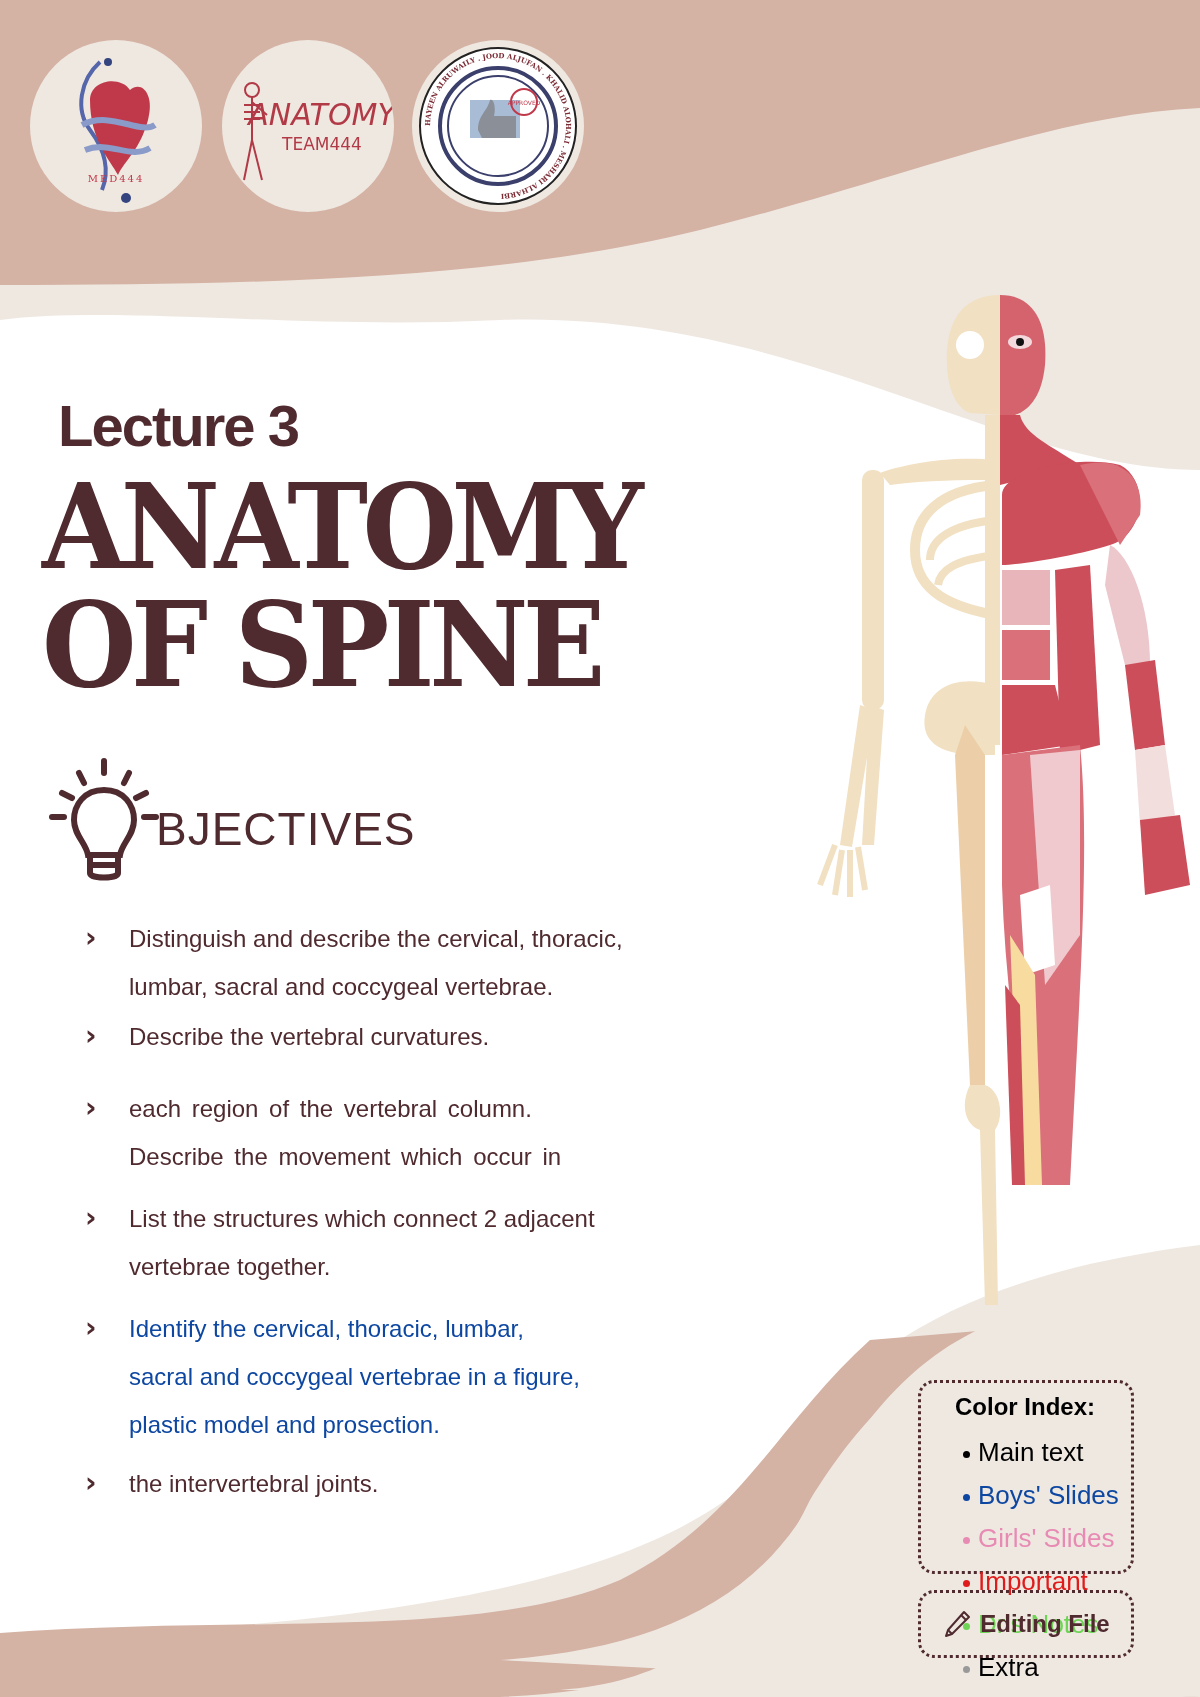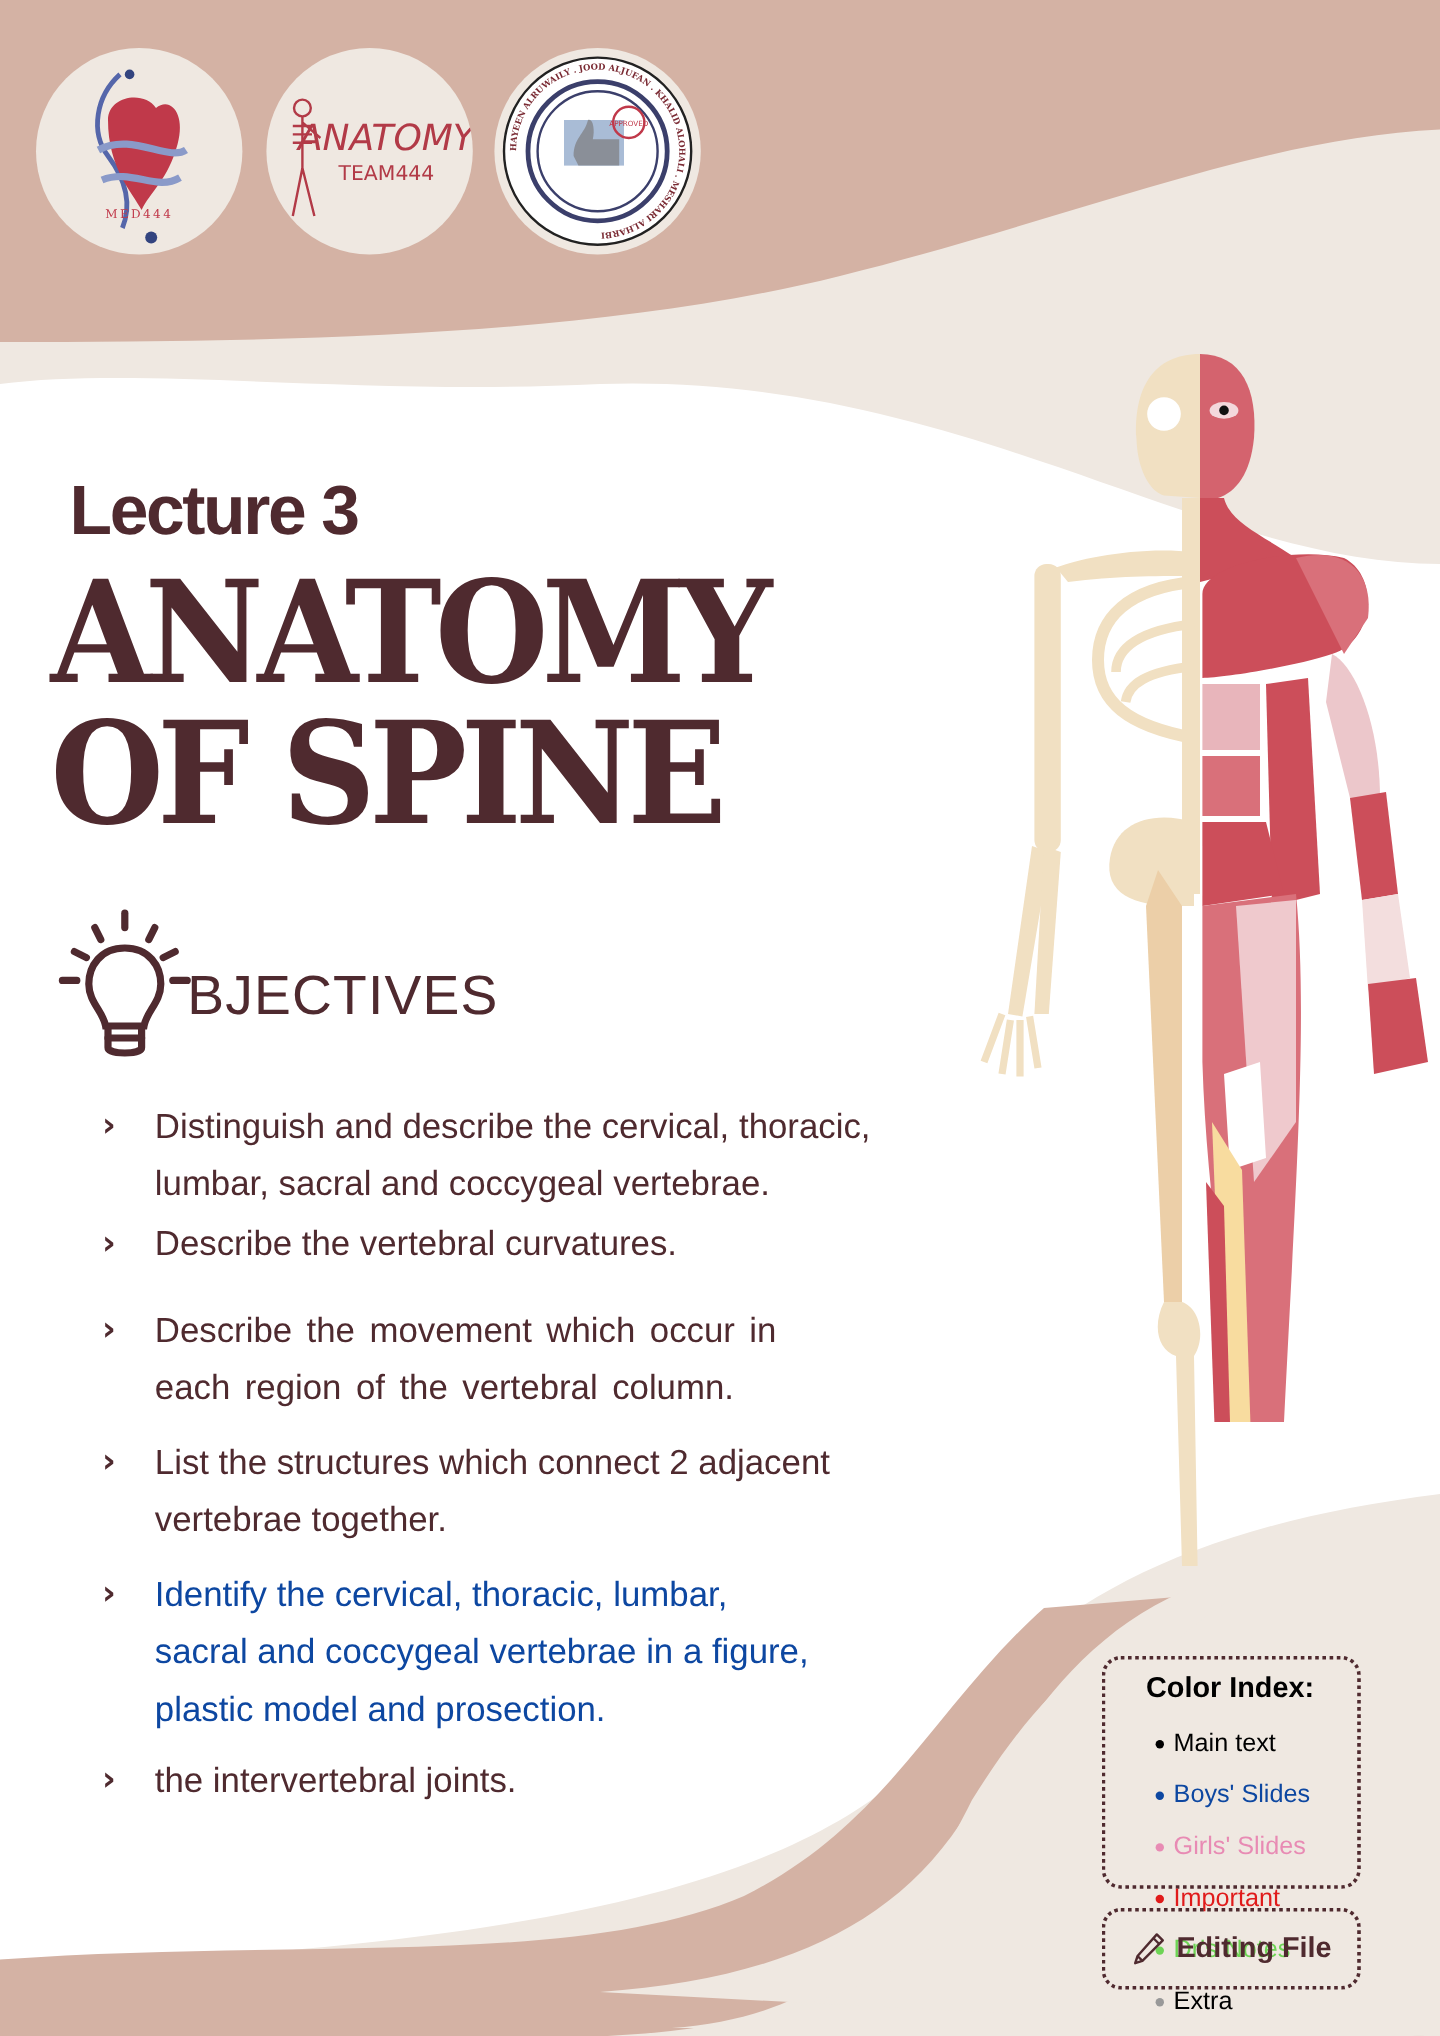--- a/index.html
+++ b/index.html
@@ -8,26 +8,26 @@
   .logo { position:absolute; top:40px; width:172px; height:172px; border-radius:50%; background:#efe8e1; display:flex; align-items:center; justify-content:center; overflow:hidden; }
   .logo svg { width:100%; height:100%; }
   .lecture { position:absolute; left:58px; top:392px; font-family:Liberation Sans, sans-serif; font-weight:bold; font-size:58px; color:#4f2a2f; letter-spacing:-2px; }
   .title { position:absolute; left:42px; top:468px; font-family:"DejaVu Serif", serif; font-weight:bold; font-size:118px; line-height:118px; color:#4f2a2f; letter-spacing:-6px; transform:scaleX(0.92); transform-origin:left top; }
   .objectives { position:absolute; left:44px; top:755px; display:flex; align-items:center; }
   .objectives .bulb { width:120px; height:130px; }
   .objectives .label { font-family:Liberation Sans, sans-serif; font-size:46px; color:#4f2a2f; margin-left:-8px; margin-top:18px; letter-spacing:1px; }
   .obj-list { position:absolute; left:85px; top:915px; width:740px; list-style:none; margin:0; padding:0; }
   .obj-item { position:absolute; left:0; display:flex; }
   .obj-item .chev { width:44px; flex:none; color:#4f2a2f; font-size:28px; font-weight:bold; padding-top:6px; }
-  .obj-item .txt { font-family:"Liberation Sans", sans-serif; font-size:29px; line-height:48px; color:#4f2a2f; }
+  .obj-item .txt { font-family:"Liberation Sans", sans-serif; font-size:24px; line-height:48px; color:#4f2a2f; }
   .obj-item .txt.blue { color:#0d47a1; }
   .figure { position:absolute; left:780px; top:285px; width:420px; height:1030px; }
   .ci-box { position:absolute; left:918px; top:1380px; width:216px; height:194px; border:3px dotted #4f2a2f; border-radius:16px; box-sizing:border-box; padding:10px 0 0 34px; font-family:"Liberation Sans", sans-serif; }
   .ci-title { font-weight:bold; font-size:24px; color:#000; margin-bottom:2px; }
-  .ci-item { font-size:21px; line-height:23px; padding-left:8px;margin-top:20px; }
+  .ci-item { font-size:26px; line-height:23px; padding-left:8px;margin-top:20px; }
   .ci-item .dot { display:inline-block; width:7px; height:7px; border-radius:50%; margin-right:8px; vertical-align:middle; }
   .edit-btn { position:absolute; left:918px; top:1590px; width:216px; height:68px; border:3px dotted #4f2a2f; border-radius:16px; box-sizing:border-box; display:flex; align-items:center; justify-content:center; cursor:pointer; }
   .edit-btn .lbl { font-family:"Liberation Sans", sans-serif; font-weight:bold; font-size:24px; color:#4f2a2f; margin-left:8px; }
 </style>
 </head>
 <body>
 
 <svg class="bg-svg" viewBox="0 0 1200 1697" preserveAspectRatio="none">
 
   <path d="M0,0 H1200 V470 C1000,470 800,310 500,320 C300,330 120,305 0,320 Z" fill="#efe8e1"></path>
@@ -109,22 +109,22 @@
   </div>
   <div class="obj-item" style="top:98px;">
     <span class="chev">›</span>
     <div class="txt">
       <div>Describe the vertebral curvatures.</div>
     </div>
   </div>
   <div class="obj-item" style="top:170px;">
     <span class="chev">›</span>
     <div class="txt" style="word-spacing:4px;">
+      <div>each region of the vertebral column.</div>
       <div>Describe the movement which occur in</div>
-      <div>each region of the vertebral column.</div>
     </div>
   </div>
   <div class="obj-item" style="top:280px;">
     <span class="chev">›</span>
     <div class="txt">
       <div>List the structures which connect 2 adjacent</div>
       <div>vertebrae together.</div>
     </div>
   </div>
   <div class="obj-item" style="top:390px;">

